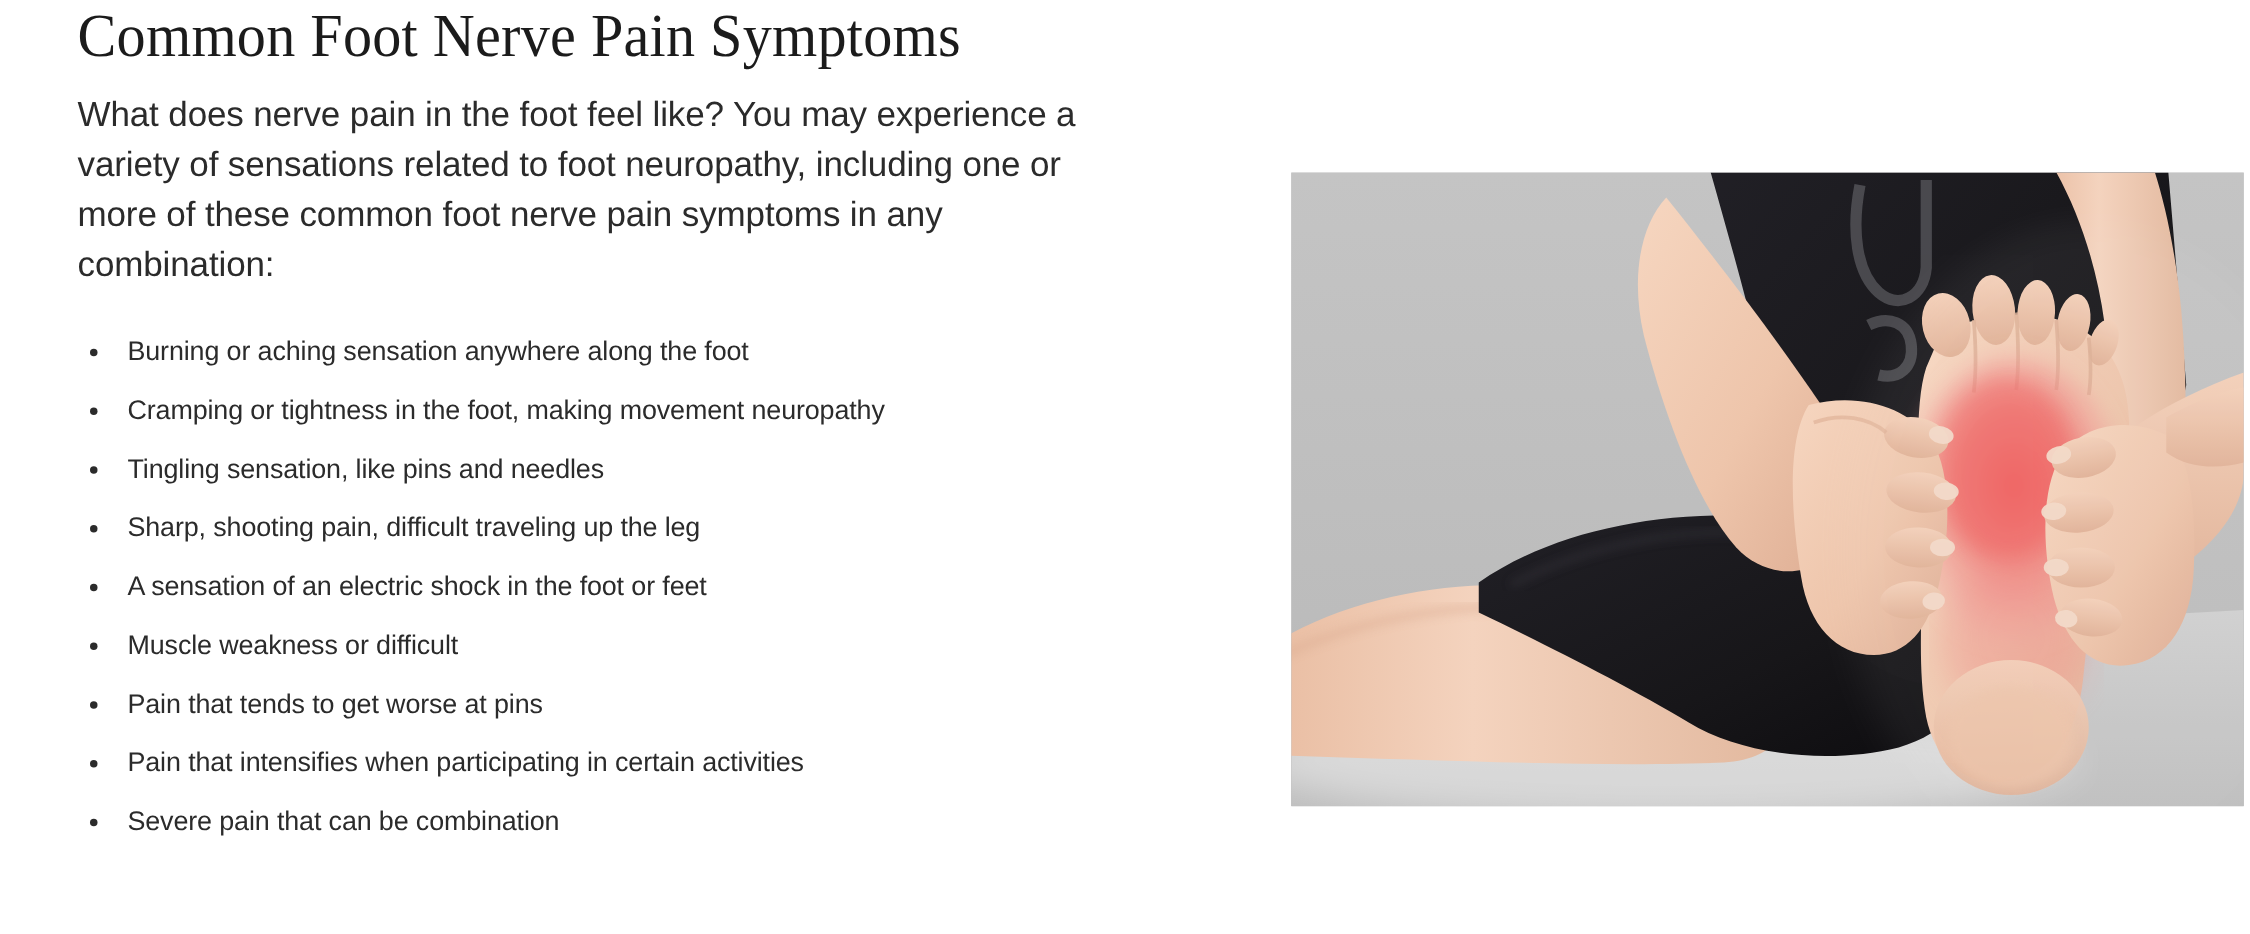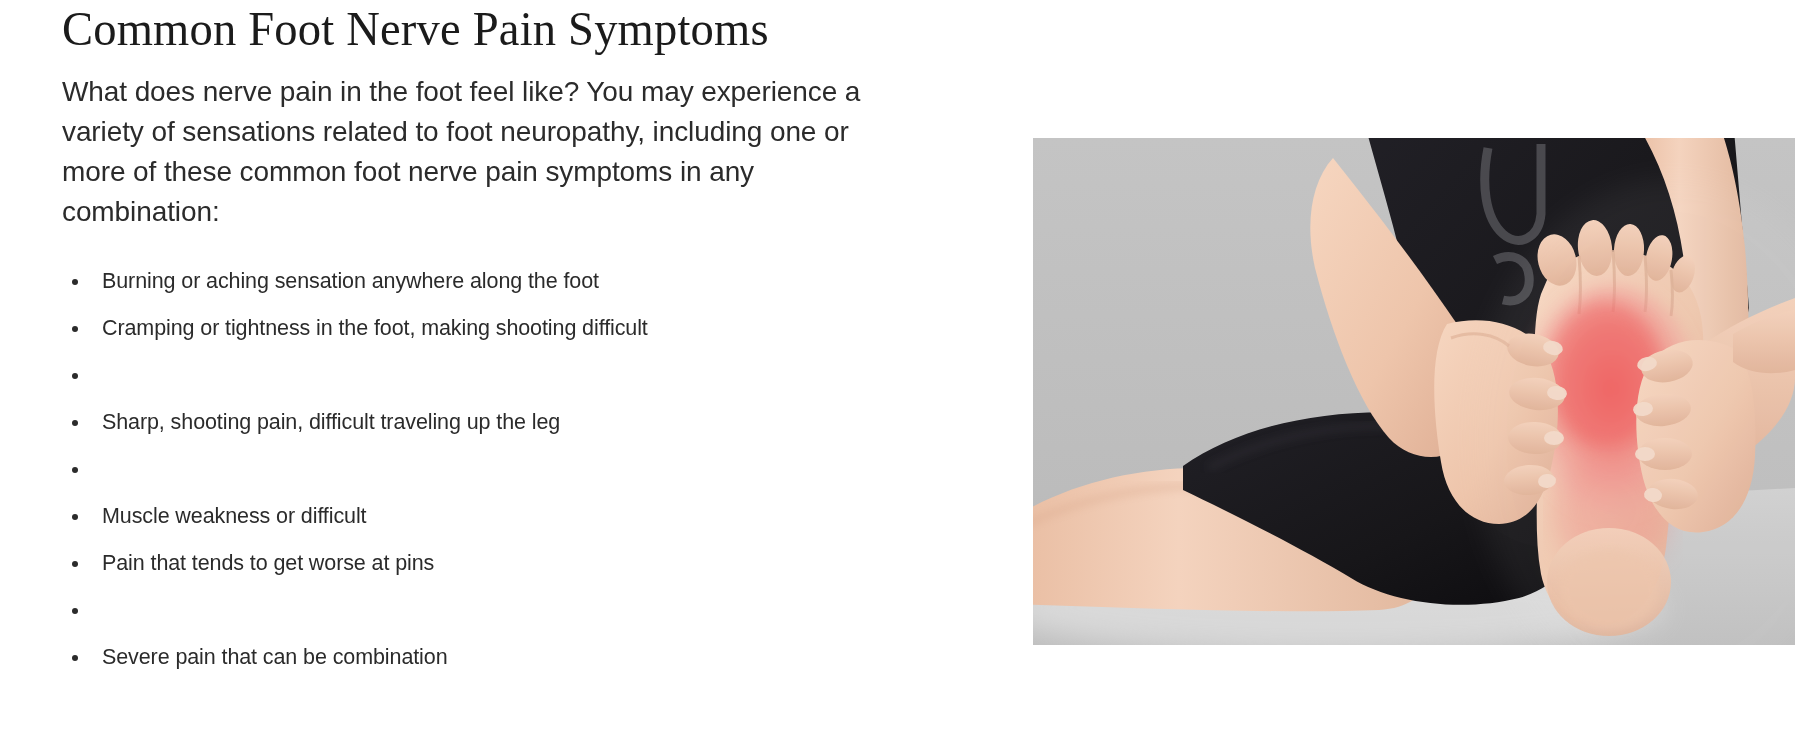--- a/index.html
+++ b/index.html
@@ -121,42 +121,45 @@
 
     <p class="intro-paragraph">What does nerve pain in the foot feel like? You may experience a variety of sensations related to foot neuropathy, including one or more of these common foot nerve pain symptoms in any combination:</p>
 
     <ul class="symptom-list">
       <li class="symptom-item">
         <span class="symptom-bullet"></span>
         <span class="symptom-text">Burning or aching sensation anywhere along the foot</span>
       </li>
       <li class="symptom-item">
         <span class="symptom-bullet"></span>
-        <span class="symptom-text">Cramping or tightness in the foot, making shooting difficult</span>
-      </li>
-      <li class="symptom-item">
-        <span class="symptom-bullet"></span>
+        <span class="symptom-text">Cramping or tightness in the foot, making movement neuropathy</span>
+      </li>
+      <li class="symptom-item">
+        <span class="symptom-bullet"></span>
+        <span class="symptom-text">Tingling sensation, like pins and needles</span>
       </li>
       <li class="symptom-item">
         <span class="symptom-bullet"></span>
         <span class="symptom-text">Sharp, shooting pain, difficult traveling up the leg</span>
       </li>
       <li class="symptom-item">
         <span class="symptom-bullet"></span>
+        <span class="symptom-text">A sensation of an electric shock in the foot or feet</span>
       </li>
       <li class="symptom-item">
         <span class="symptom-bullet"></span>
         <span class="symptom-text">Muscle weakness or difficult</span>
       </li>
       <li class="symptom-item">
         <span class="symptom-bullet"></span>
         <span class="symptom-text">Pain that tends to get worse at pins</span>
       </li>
       <li class="symptom-item">
         <span class="symptom-bullet"></span>
+        <span class="symptom-text">Pain that intensifies when participating in certain activities</span>
       </li>
       <li class="symptom-item">
         <span class="symptom-bullet"></span>
         <span class="symptom-text">Severe pain that can be combination</span>
       </li>
     </ul>
   </div>
 
   <figure class="photo-figure">
     <svg viewBox="0 0 762 507" preserveAspectRatio="xMidYMid slice">

